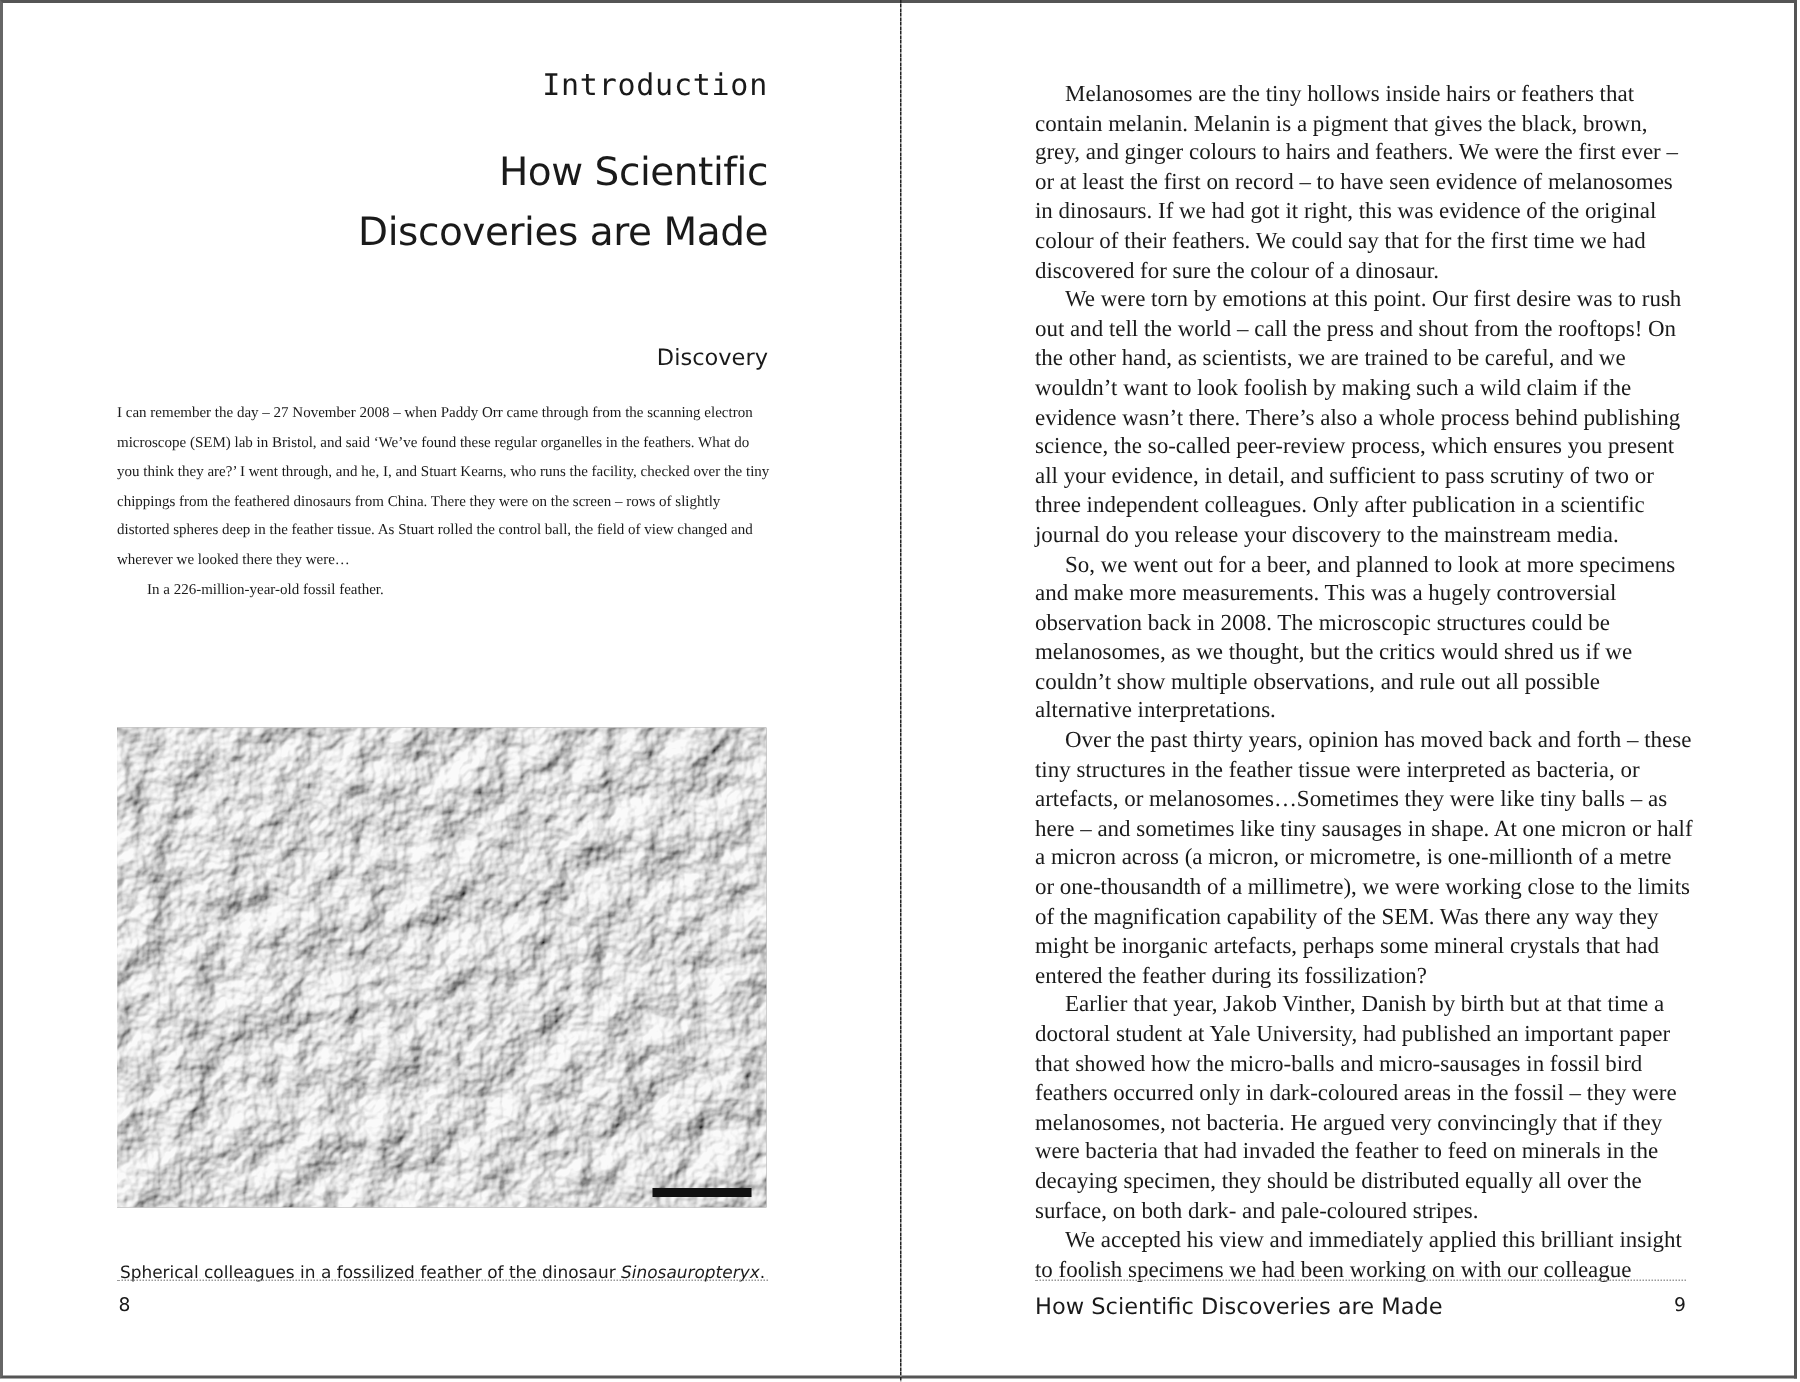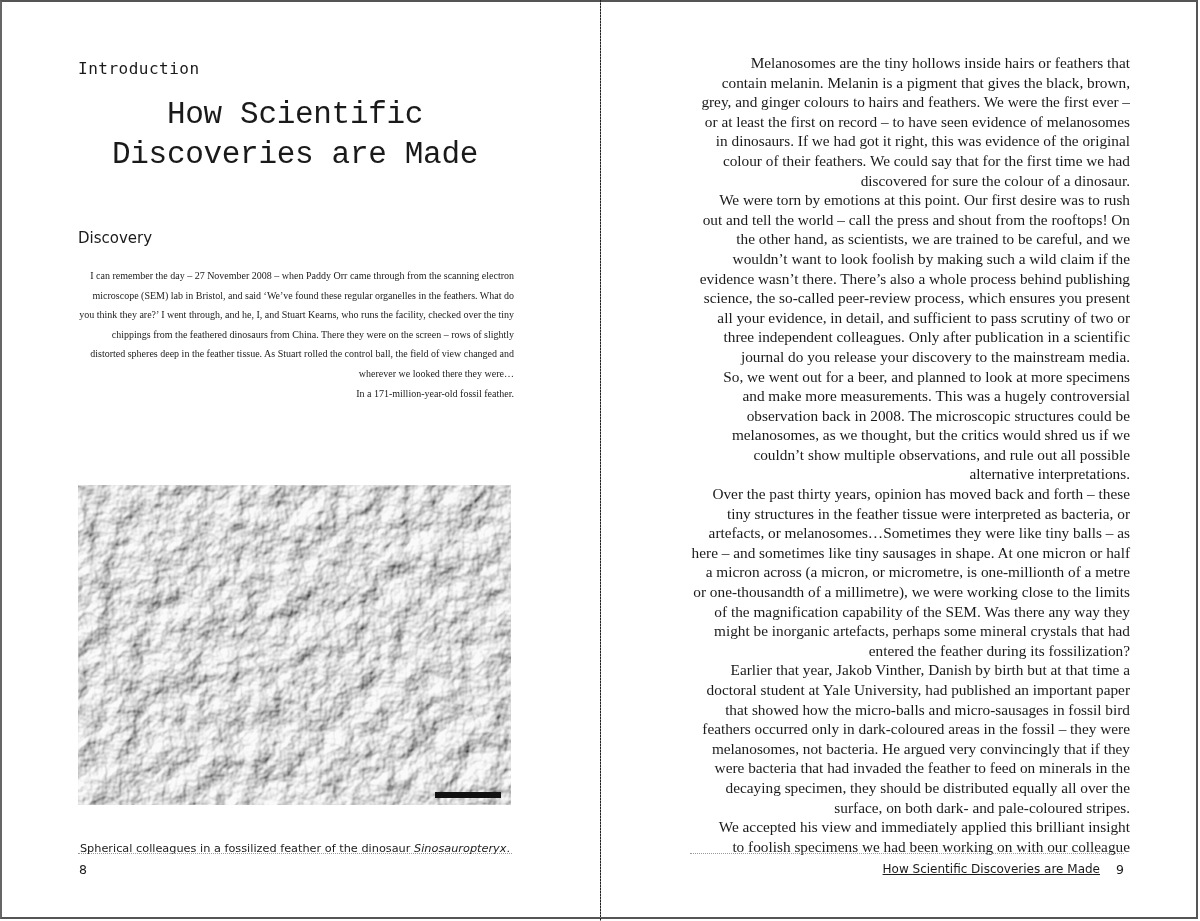--- a/index.html
+++ b/index.html
@@ -10,36 +10,35 @@
       background: #fff; box-sizing: border-box;
     }
     .gutter {
       position: absolute; left: 600px; top: 0; width: 1px; height: 921px;
       background: repeating-linear-gradient(to bottom, #222 0 2px, #888 2px 3px);
     }
     .page { position: absolute; top: 0; height: 921px; }
     .page-left { left: 0; width: 600px; }
     .page-right { left: 601px; width: 599px; }
 
-    .serif { font-family: "Liberation Serif", "DejaVu Serif", serif; color: #1a1a1a; text-align: right; }
+    .serif { font-family: "Liberation Serif", "DejaVu Serif", serif; color: #1a1a1a; }
     .sans { font-family: "DejaVu Sans", "Liberation Sans", sans-serif; color: #1a1a1a; }
     .mono { font-family: "DejaVu Sans Mono", "Liberation Mono", monospace; color: #1a1a1a; }
 
     .chapter-label {
-      position: absolute; left: 78px; width: 434px; top: 59px; text-align: left;
-      font-size: 16px; letter-spacing: 0.5px;
+      position: absolute; left: 78px; width: 434px; top: 44px; text-align: right;
+      font-size: 20px; letter-spacing: 0.5px;
     }
     .chapter-title {
-      position: absolute; left: 78px; width: 434px; top: 95px; text-align: center;
-      font-size: 31px; line-height: 40px; font-weight: normal; margin: 0;
+      position: absolute; left: 78px; width: 434px; top: 95px; text-align: right;
+      font-size: 26px; line-height: 40px; font-weight: normal; margin: 0;
       letter-spacing: -0.3px;
-      font-family: Liberation Mono, monospace;
     }
     .section-heading {
-      position: absolute; left: 78px; width: 434px; top: 229px; text-align: left;
+      position: absolute; left: 78px; width: 434px; top: 229px; text-align: right;
       font-size: 15px; margin: 0; font-weight: normal;
     }
     .body-left {
       position: absolute; left: 78px; width: 436px; top: 266px;
       font-size: 10px; line-height: 19.6px;
     }
     .body-left p, .body-right p { margin: 0; }
     .indent { text-indent: 20px; }
     .figure {
       position: absolute; left: 78px; top: 485px; width: 433px; height: 320px;
@@ -53,21 +52,21 @@
       position: absolute; left: 78px; width: 434px; top: 842px; text-align: center;
       font-size: 11.3px;
     }
     .rule {
       position: absolute; height: 0; border-top: 1px dotted #999;
     }
     .rule-left { left: 78px; width: 434px; top: 853px; }
     .rule-right { left: 89px; width: 434px; top: 853px; }
     .folio-left { position: absolute; left: 79px; top: 862px; font-size: 12.5px; }
     .running-head {
-      position: absolute; left: 89px; width: 410px; top: 862px; text-align: right; font-size: 12px; text-decoration: underline;
+      position: absolute; left: 89px; width: 410px; top: 862px; text-align: left; font-size: 15px;
     }
     .folio-right { position: absolute; left: 515px; top: 862px; font-size: 12.5px; }
 
     .body-right {
       position: absolute; left: 89px; width: 440px; top: 53px;
       font-size: 15.3px; line-height: 19.6px;
     }
   </style>
 </head>
 <body>
@@ -78,21 +77,21 @@
 <div class="page page-left">
   <div class="chapter-label mono">Introduction</div>
   <h1 class="chapter-title sans">
     <span>How Scientific</span><br>
     <span>Discoveries are Made</span>
   </h1>
   <h2 class="section-heading sans">Discovery</h2>
 
   <div class="body-left serif">
     <p>I can remember the day – 27 November 2008 – when Paddy Orr came through from the scanning electron microscope (SEM) lab in Bristol, and said ‘We’ve found these regular organelles in the feathers. What do you think they are?’ I went through, and he, I, and Stuart Kearns, who runs the facility, checked over the tiny chippings from the feathered dinosaurs from China. There they were on the screen – rows of slightly distorted spheres deep in the feather tissue. As Stuart rolled the control ball, the field of view changed and wherever we looked there they were…</p>
-    <p class="indent">In a 171-million-year-old fossil feather.</p>
+    <p class="indent">In a 226-million-year-old fossil feather.</p>
   </div>
 
   <div class="figure">
     <svg id="sem-svg" width="433" height="320">
       <defs>
         <filter id="semtex" x="0" y="0" width="100%" height="100%">
           <feTurbulence type="fractalNoise" baseFrequency="0.035" numOctaves="4" seed="7" result="noise"></feTurbulence>
           <feColorMatrix in="noise" type="matrix" values="0 0 0 0 0.5  0 0 0 0 0.5  0 0 0 0 0.5  1.6 0 0 0 -0.3" result="mask"></feColorMatrix>
           <feDiffuseLighting in="noise" lighting-color="#ffffff" surfaceScale="6" diffuseConstant="1.1" result="light">
             <feDistantLight azimuth="225" elevation="45"></feDistantLight>

